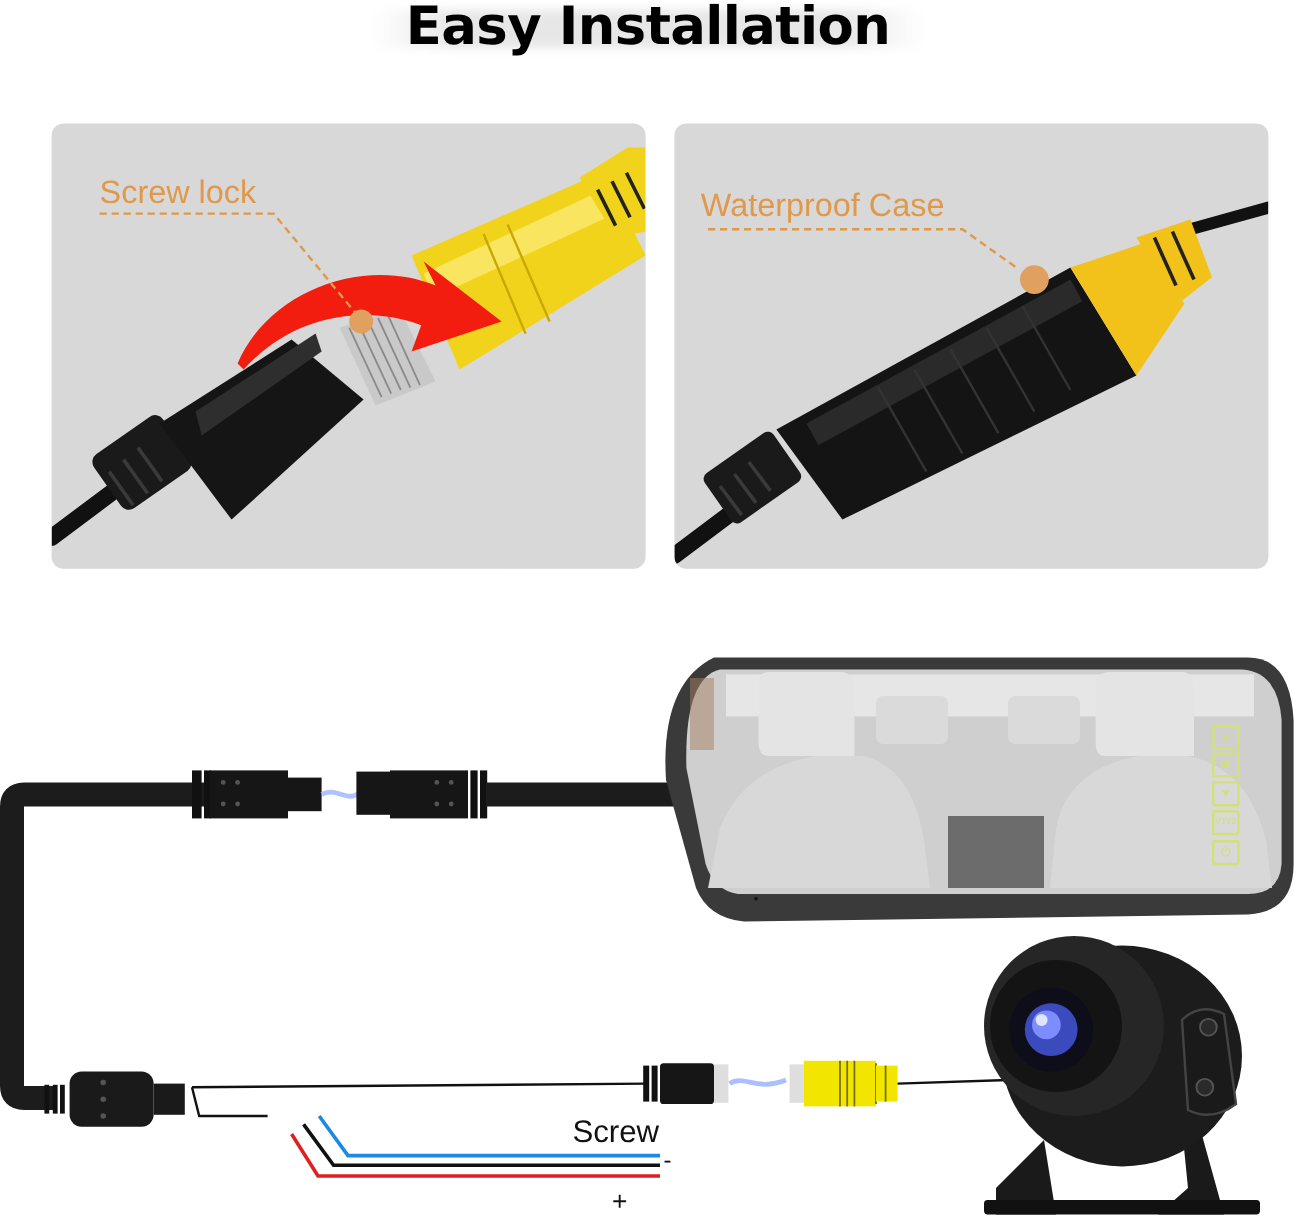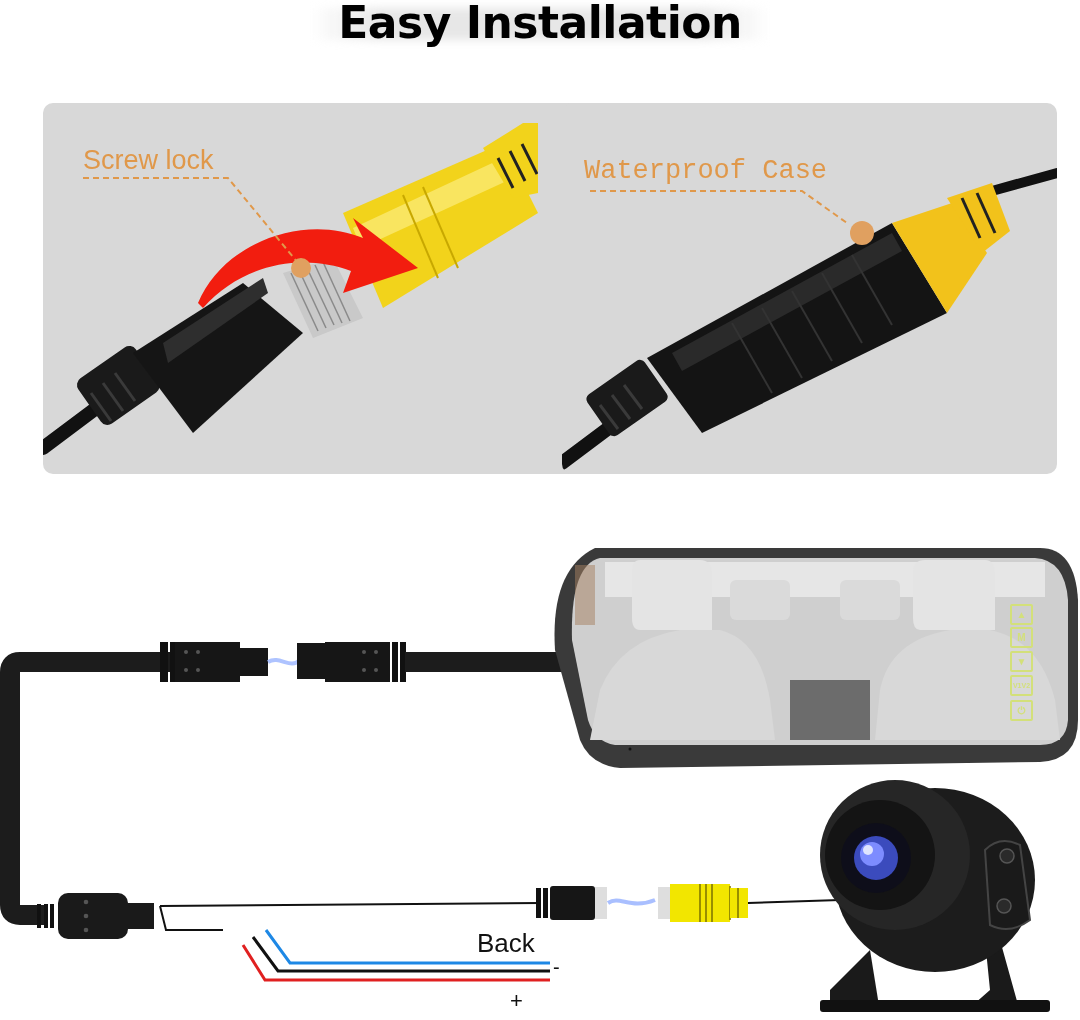--- a/index.html
+++ b/index.html
@@ -11,22 +11,22 @@
   }
   .title-glow {
     position:absolute; left:310px; top:8px; width:460px; height:32px;
     background:linear-gradient(90deg, rgba(230,230,230,0) 0%, rgba(225,225,225,0.8) 15%, rgba(225,225,225,0.8) 85%, rgba(230,230,230,0) 100%);
     filter:blur(4px);
   }
   .panel {
     position:absolute; top:103px; width:495px; height:371px;
     background:#d8d8d8; border-radius:10px; overflow:hidden;
   }
-  .panel-left { left:43px;padding-left:44px; }
-  .panel-right { left:562px;font-family:Liberation Mono, monospace; }
+  .panel-left { left:43px; }
+  .panel-right { left:562px; }
   .panel svg { position:absolute; left:0; top:0; }
   .callout {
     position:absolute; font-size:27px; color:#e0984a; white-space:nowrap;
   }
   .diagram { position:absolute; left:0; top:500px; width:1080px; height:520px; }
   .diagram svg { position:absolute; left:0; top:0; }
   .label-back { position:absolute; left:477px; top:928px; font-size:26px; color:#111; }
   .label-minus { position:absolute; left:553px; top:956px; font-size:20px; color:#111; }
   .label-plus { position:absolute; left:510px; top:988px; font-size:22px; color:#111; }
   .mirror-btn {
@@ -222,15 +222,15 @@
   </svg>
 
 </div>
 
 <div class="mirror-btn" style="top:604px;">▲</div>
 <div class="mirror-btn" style="top:627px;">M</div>
 <div class="mirror-btn" style="top:651px;">▼</div>
 <div class="mirror-btn" style="top:675px; font-size:7px;">V1V2</div>
 <div class="mirror-btn" style="top:700px;">⏻</div>
 
-<div class="label-back">Back</div>
+<div class="label-back">Screw</div>
 <div class="label-minus">-</div>
 <div class="label-plus">+</div>
 
 </body></html>

